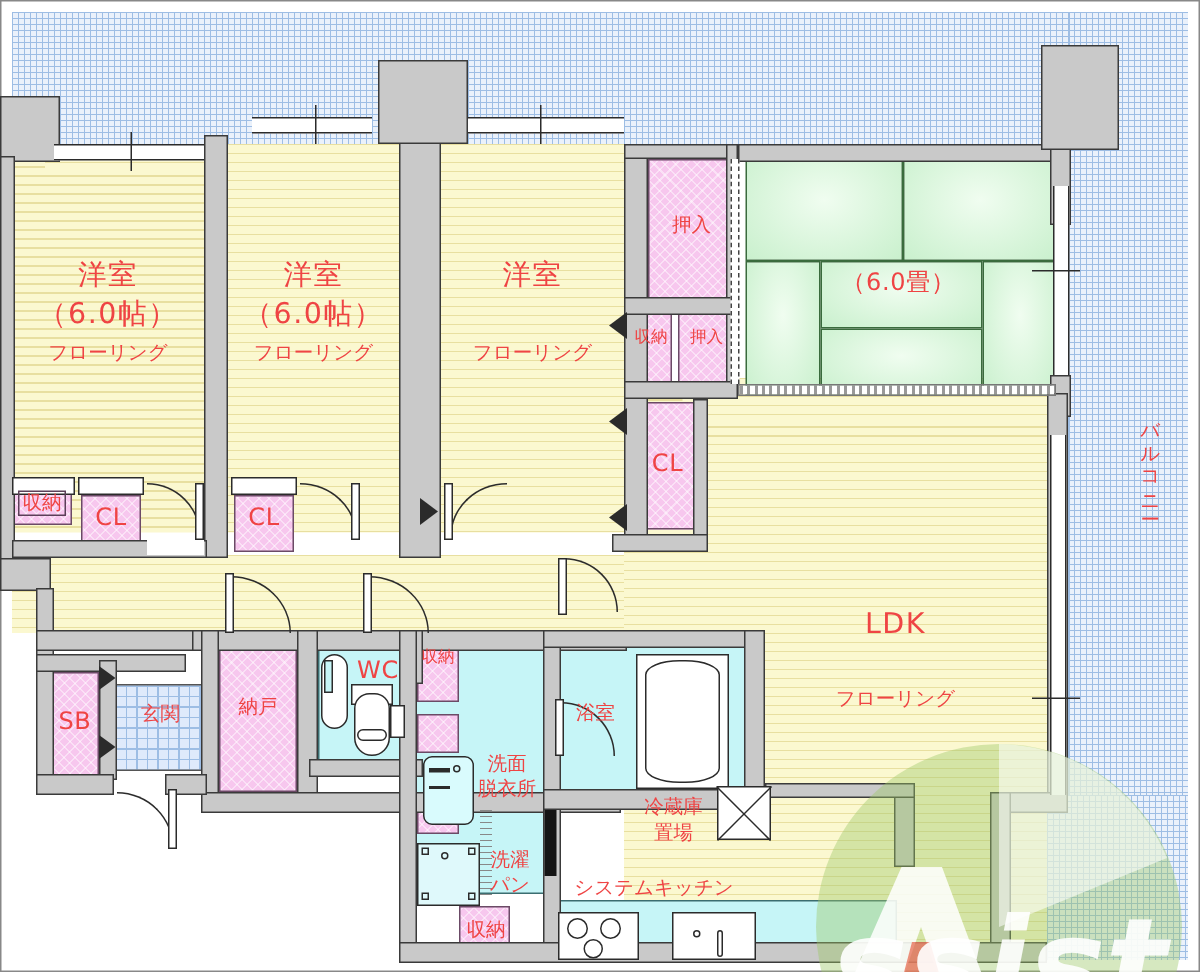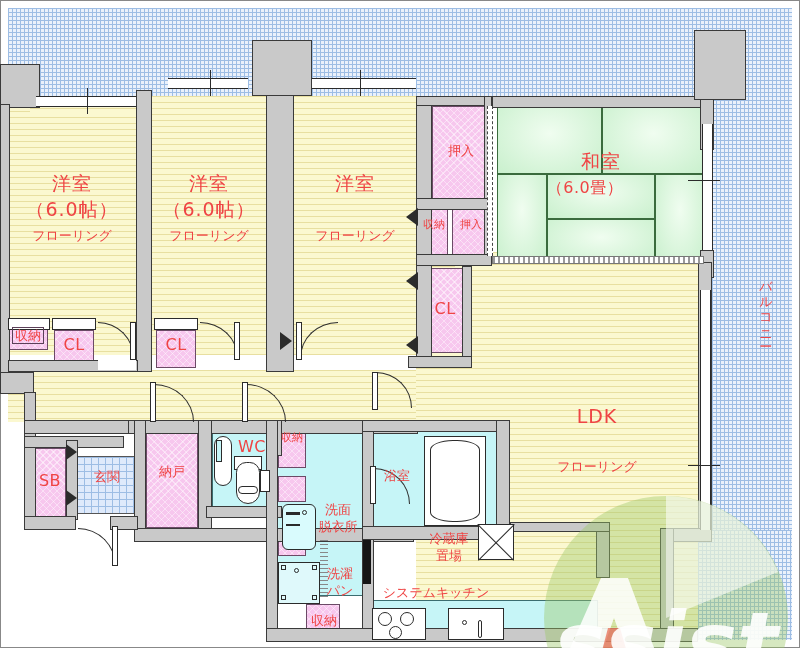--- a/index.html
+++ b/index.html
@@ -254,22 +254,21 @@
   <div class="lbl big" style="left:12px;top:198px;width:120px;">（6.0帖）</div>
   <div class="lbl sm" style="left:16px;top:228px;width:112px;">フローリング</div>
 
   <div class="lbl big" style="left:159px;top:172px;width:100px;">洋室</div>
   <div class="lbl big" style="left:149px;top:198px;width:120px;">（6.0帖）</div>
   <div class="lbl sm" style="left:153px;top:228px;width:112px;">フローリング</div>
 
   <div class="lbl big" style="left:305px;top:172px;width:100px;">洋室</div>
   <div class="lbl sm" style="left:299px;top:228px;width:112px;">フローリング</div>
 
-  <div class="lbl big" style="left:551px;top:150px;width:100px;">和室</div>
-  <div class="lbl mid" style="left:524px;top:179px;width:122px;">（6.0畳）</div>
+  <div class="lbl mid" style="left:538px;top:179px;width:122px;">（6.0畳）</div>
 
   <div class="lbl big" style="left:542px;top:405px;width:110px;">LDK</div>
   <div class="lbl sm" style="left:541px;top:459px;width:112px;">フローリング</div>
 
   <div class="lbl sm vert" style="left:758px;top:252px;height:110px;">バルコニー</div>
 
   <div class="lbl sm" style="left:437px;top:143px;width:48px;">押入</div>
   <div class="lbl xs" style="left:421px;top:219px;width:26px;letter-spacing:0;word-break:break-all;">収納</div>
   <div class="lbl xs" style="left:453px;top:219px;width:36px;letter-spacing:0;word-break:break-all;">押入</div>
   <div class="lbl mid" style="left:428px;top:300px;width:34px;">CL</div>

